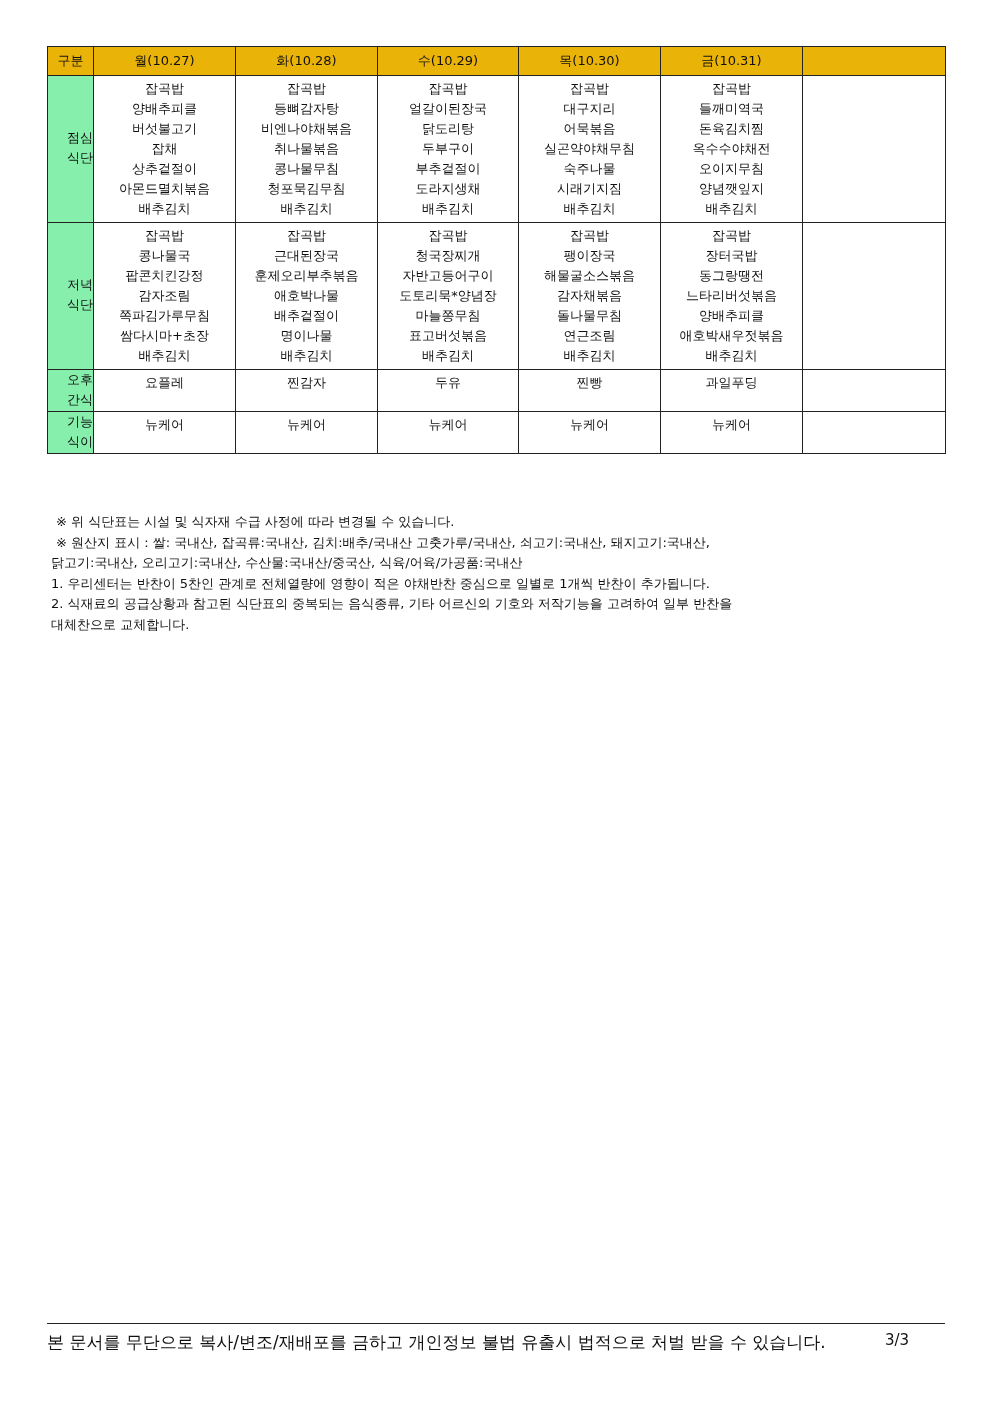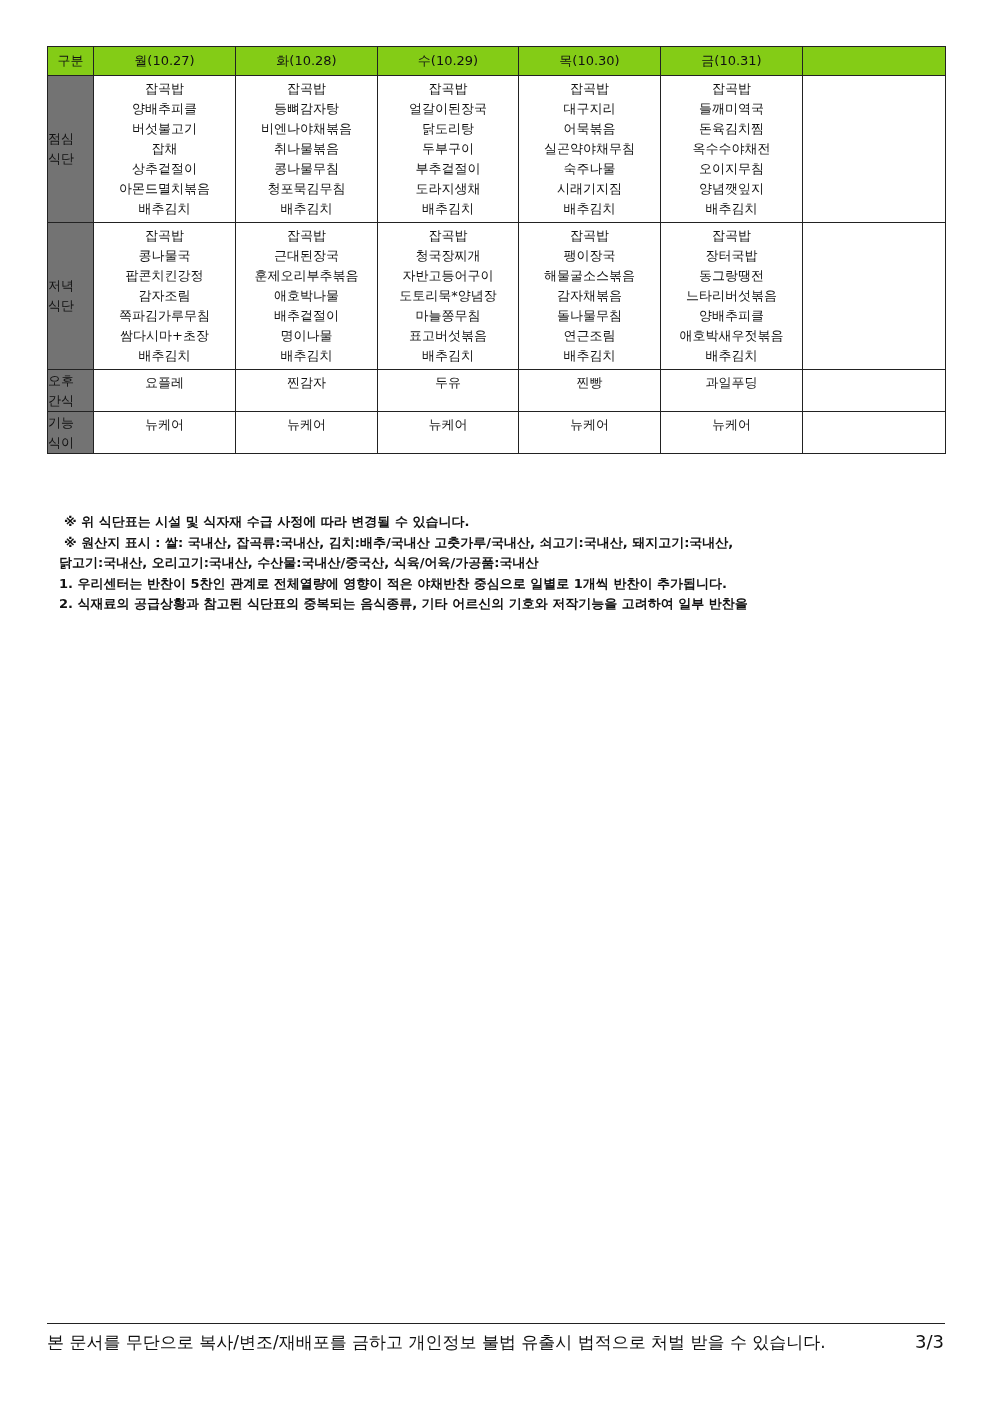--- a/index.html
+++ b/index.html
@@ -1,28 +1,28 @@
 <!DOCTYPE html>
 <html><head>
 <meta charset="utf-8">
 <style>
   html, body { margin:0; padding:0; background:#ffffff; }
   body { width:992px; height:1403px; position:relative; font-family:"DejaVu Sans","Liberation Sans",sans-serif; color:#111; font-size:13px; }
   .menu-table { position:absolute; left:47px; top:46px; width:898px; border-collapse:collapse; table-layout:fixed; }
   .menu-table td, .menu-table th { border:1px solid #222; font-weight:normal; text-align:center; vertical-align:top; padding:0; font-size:13px; line-height:20px; }
-  .menu-table th { background:#84cc16; height:28px; vertical-align:middle; }
-  .menu-table td.rowhead { background:#737373; vertical-align:middle; text-align:left; line-height:20px; }
+  .menu-table th { background:#eab308; height:28px; vertical-align:middle; }
+  .menu-table td.rowhead { background:#86efac; vertical-align:middle; text-align:right; line-height:20px;font-family:Liberation Mono, monospace; }
   .meal-cell { padding-top:3px !important; padding-bottom:3px !important; }
   .snack-cell { padding-top:3px !important; height:38px; }
   .item { display:block; white-space:nowrap; }
-  .notes { position:absolute; left:64px; top:512px; width:860px; font-size:13px; line-height:20.5px;font-weight:bold; }
+  .notes { position:absolute; left:56px; top:512px; width:860px; font-size:13px; line-height:20.5px; }
   .notes p { margin:0; white-space:nowrap; }
   .footer-line { position:absolute; left:47px; top:1323px; width:898px; border-top:1px solid #222; }
   .footer-text { position:absolute; left:47px; top:1331px; font-size:17px; }
-  .page-num { position:absolute; left:915px; top:1331px; font-size:18px; }
+  .page-num { position:absolute; left:885px; top:1331px; font-size:15px; }
 </style>
 </head>
 <body>
 
 <table class="menu-table">
   <colgroup>
     <col style="width:46px">
     <col style="width:142px">
     <col style="width:142px">
     <col style="width:141px">
@@ -192,17 +192,18 @@
       </tr>
     </tbody>
 </table>
 
 <div class="notes">
   <p>※ 위 식단표는 시설 및 식자재 수급 사정에 따라 변경될 수 있습니다.</p>
   <p>※ 원산지 표시 :  쌀: 국내산, 잡곡류:국내산, 김치:배추/국내산 고춧가루/국내산, 쇠고기:국내산, 돼지고기:국내산,</p>
   <p style="margin-left:-5px">닭고기:국내산, 오리고기:국내산, 수산물:국내산/중국산, 식육/어육/가공품:국내산</p>
   <p style="margin-left:-5px">1.   우리센터는 반찬이 5찬인 관계로 전체열량에 영향이 적은 야채반찬 중심으로 일별로 1개씩 반찬이 추가됩니다.</p>
   <p style="margin-left:-5px">2. 식재료의 공급상황과 참고된 식단표의 중복되는 음식종류, 기타 어르신의 기호와 저작기능을 고려하여 일부 반찬을</p>
+  <p style="margin-left:-5px">대체찬으로 교체합니다.</p>
 </div>
 
 <div class="footer-line"></div>
 <div class="footer-text">본 문서를 무단으로 복사/변조/재배포를 금하고 개인정보 불법 유출시 법적으로 처벌 받을 수 있습니다.</div>
 <div class="page-num">3/3</div>
 
 </body></html>

